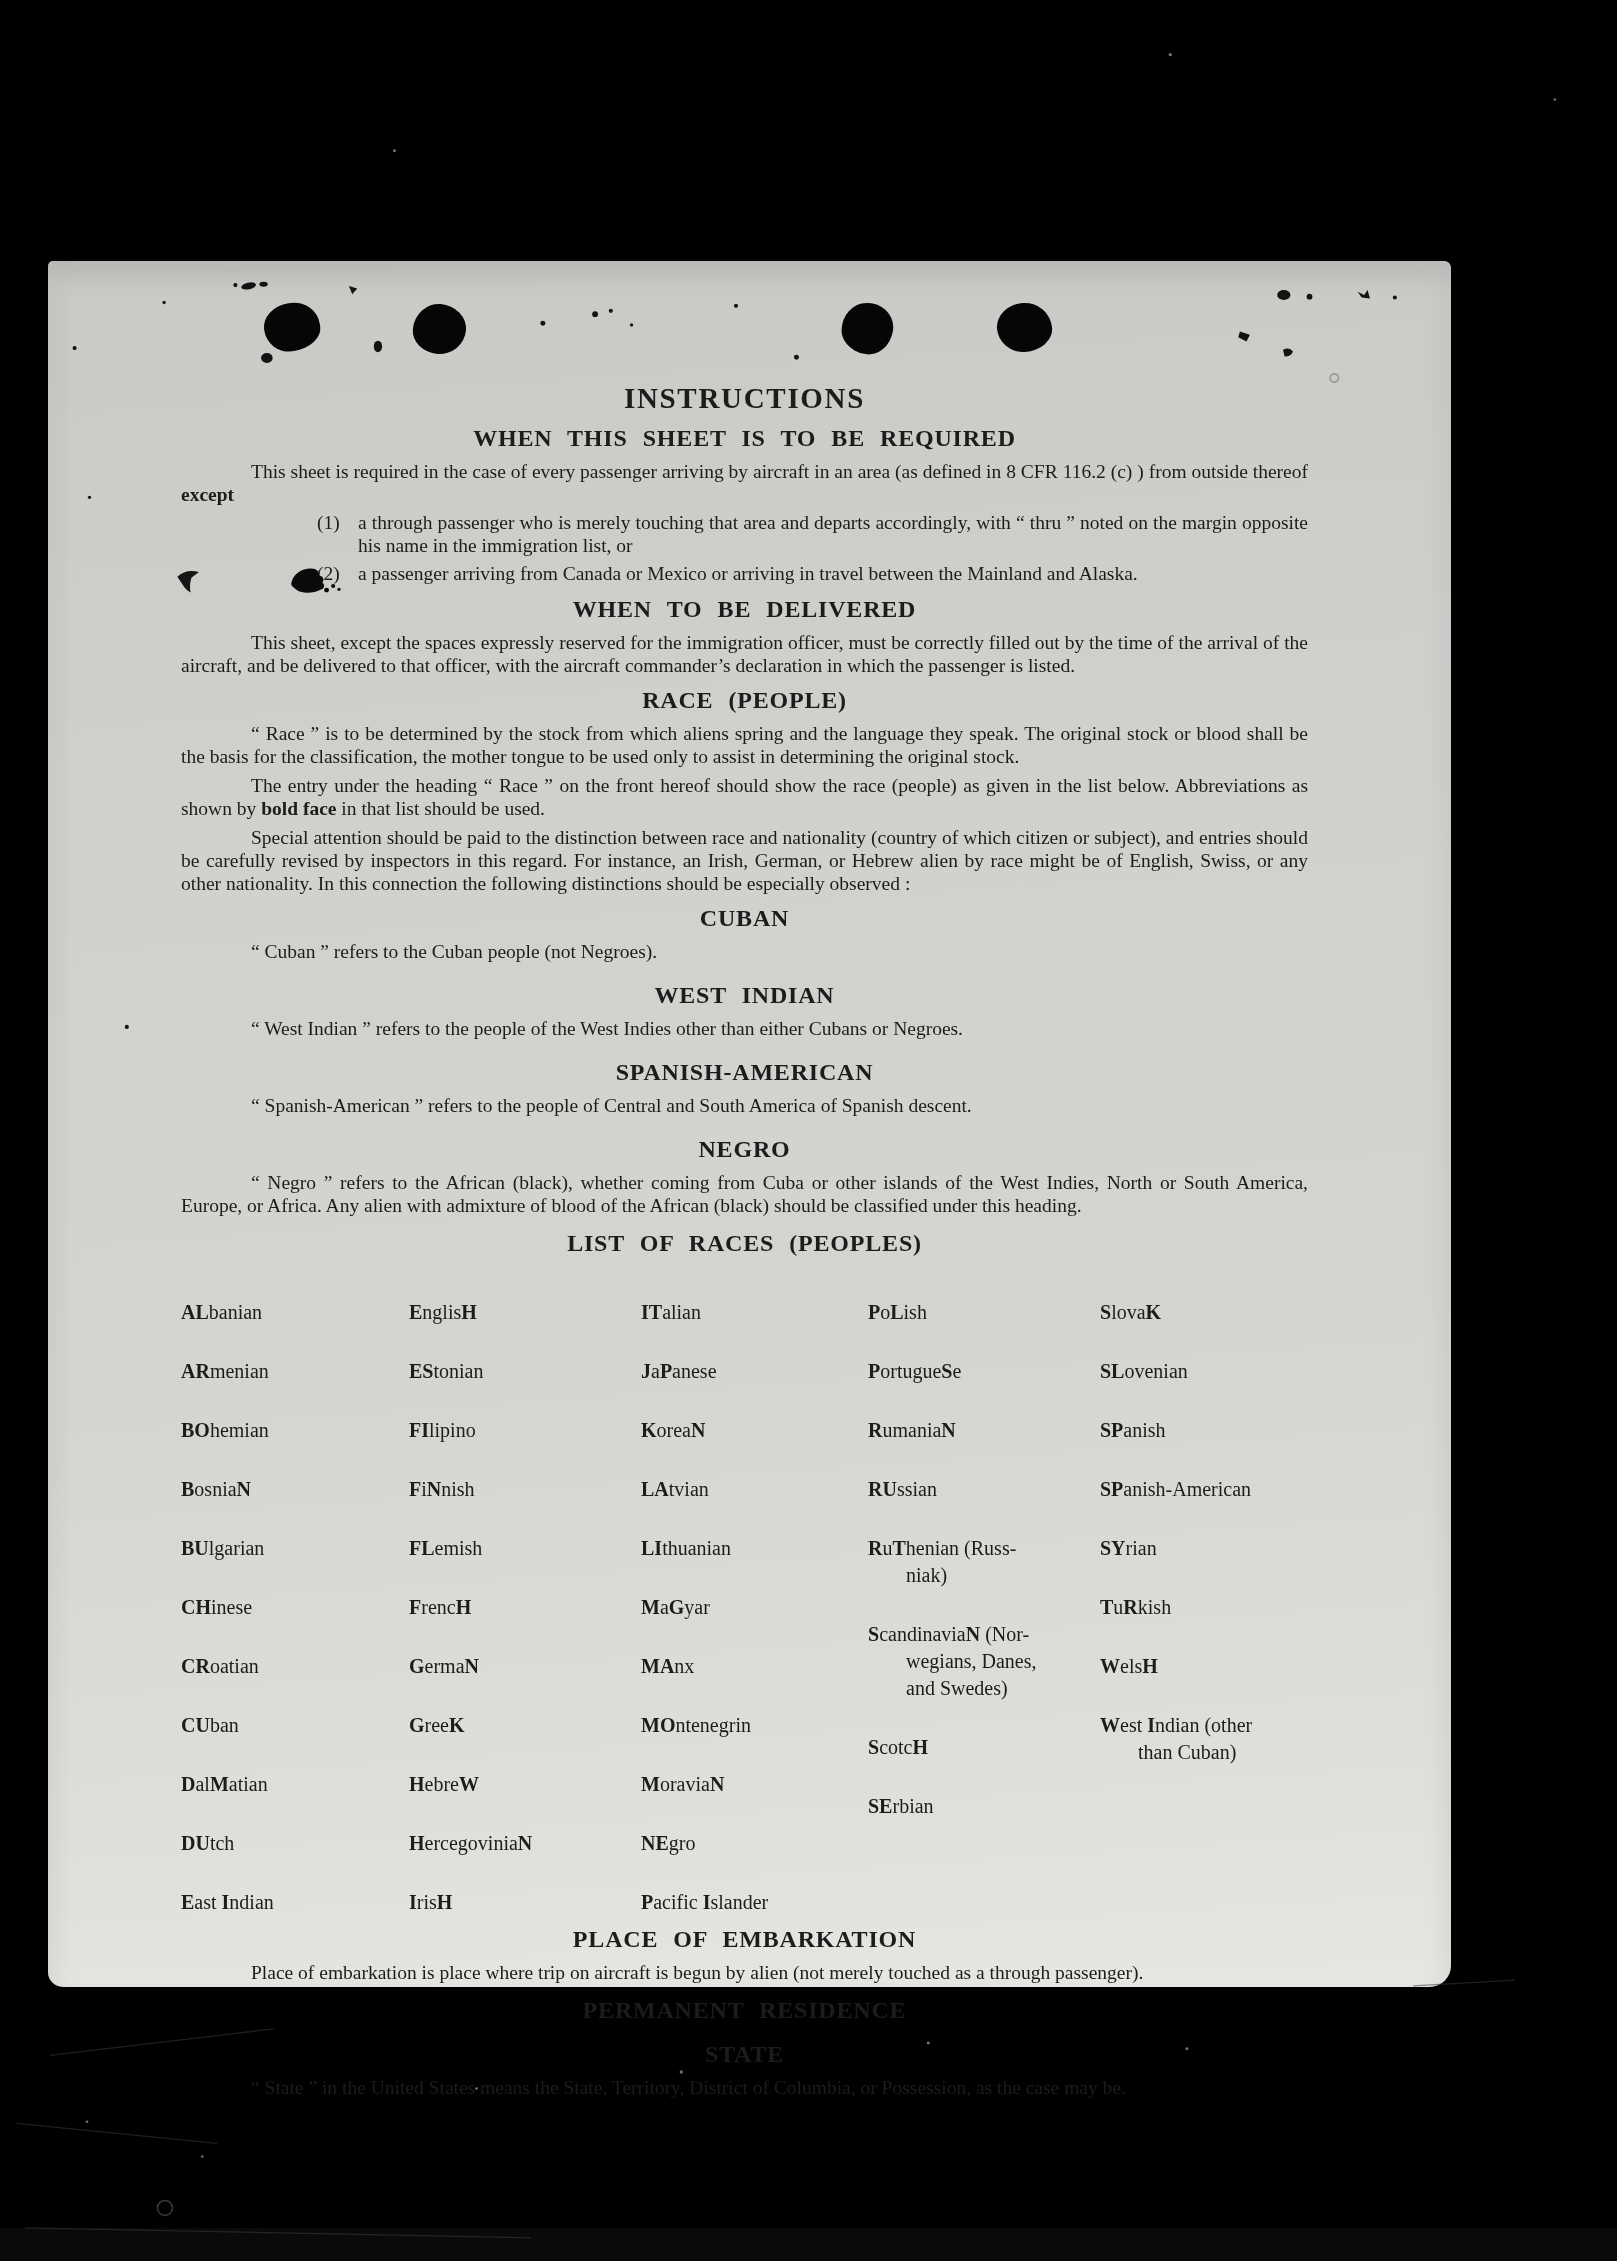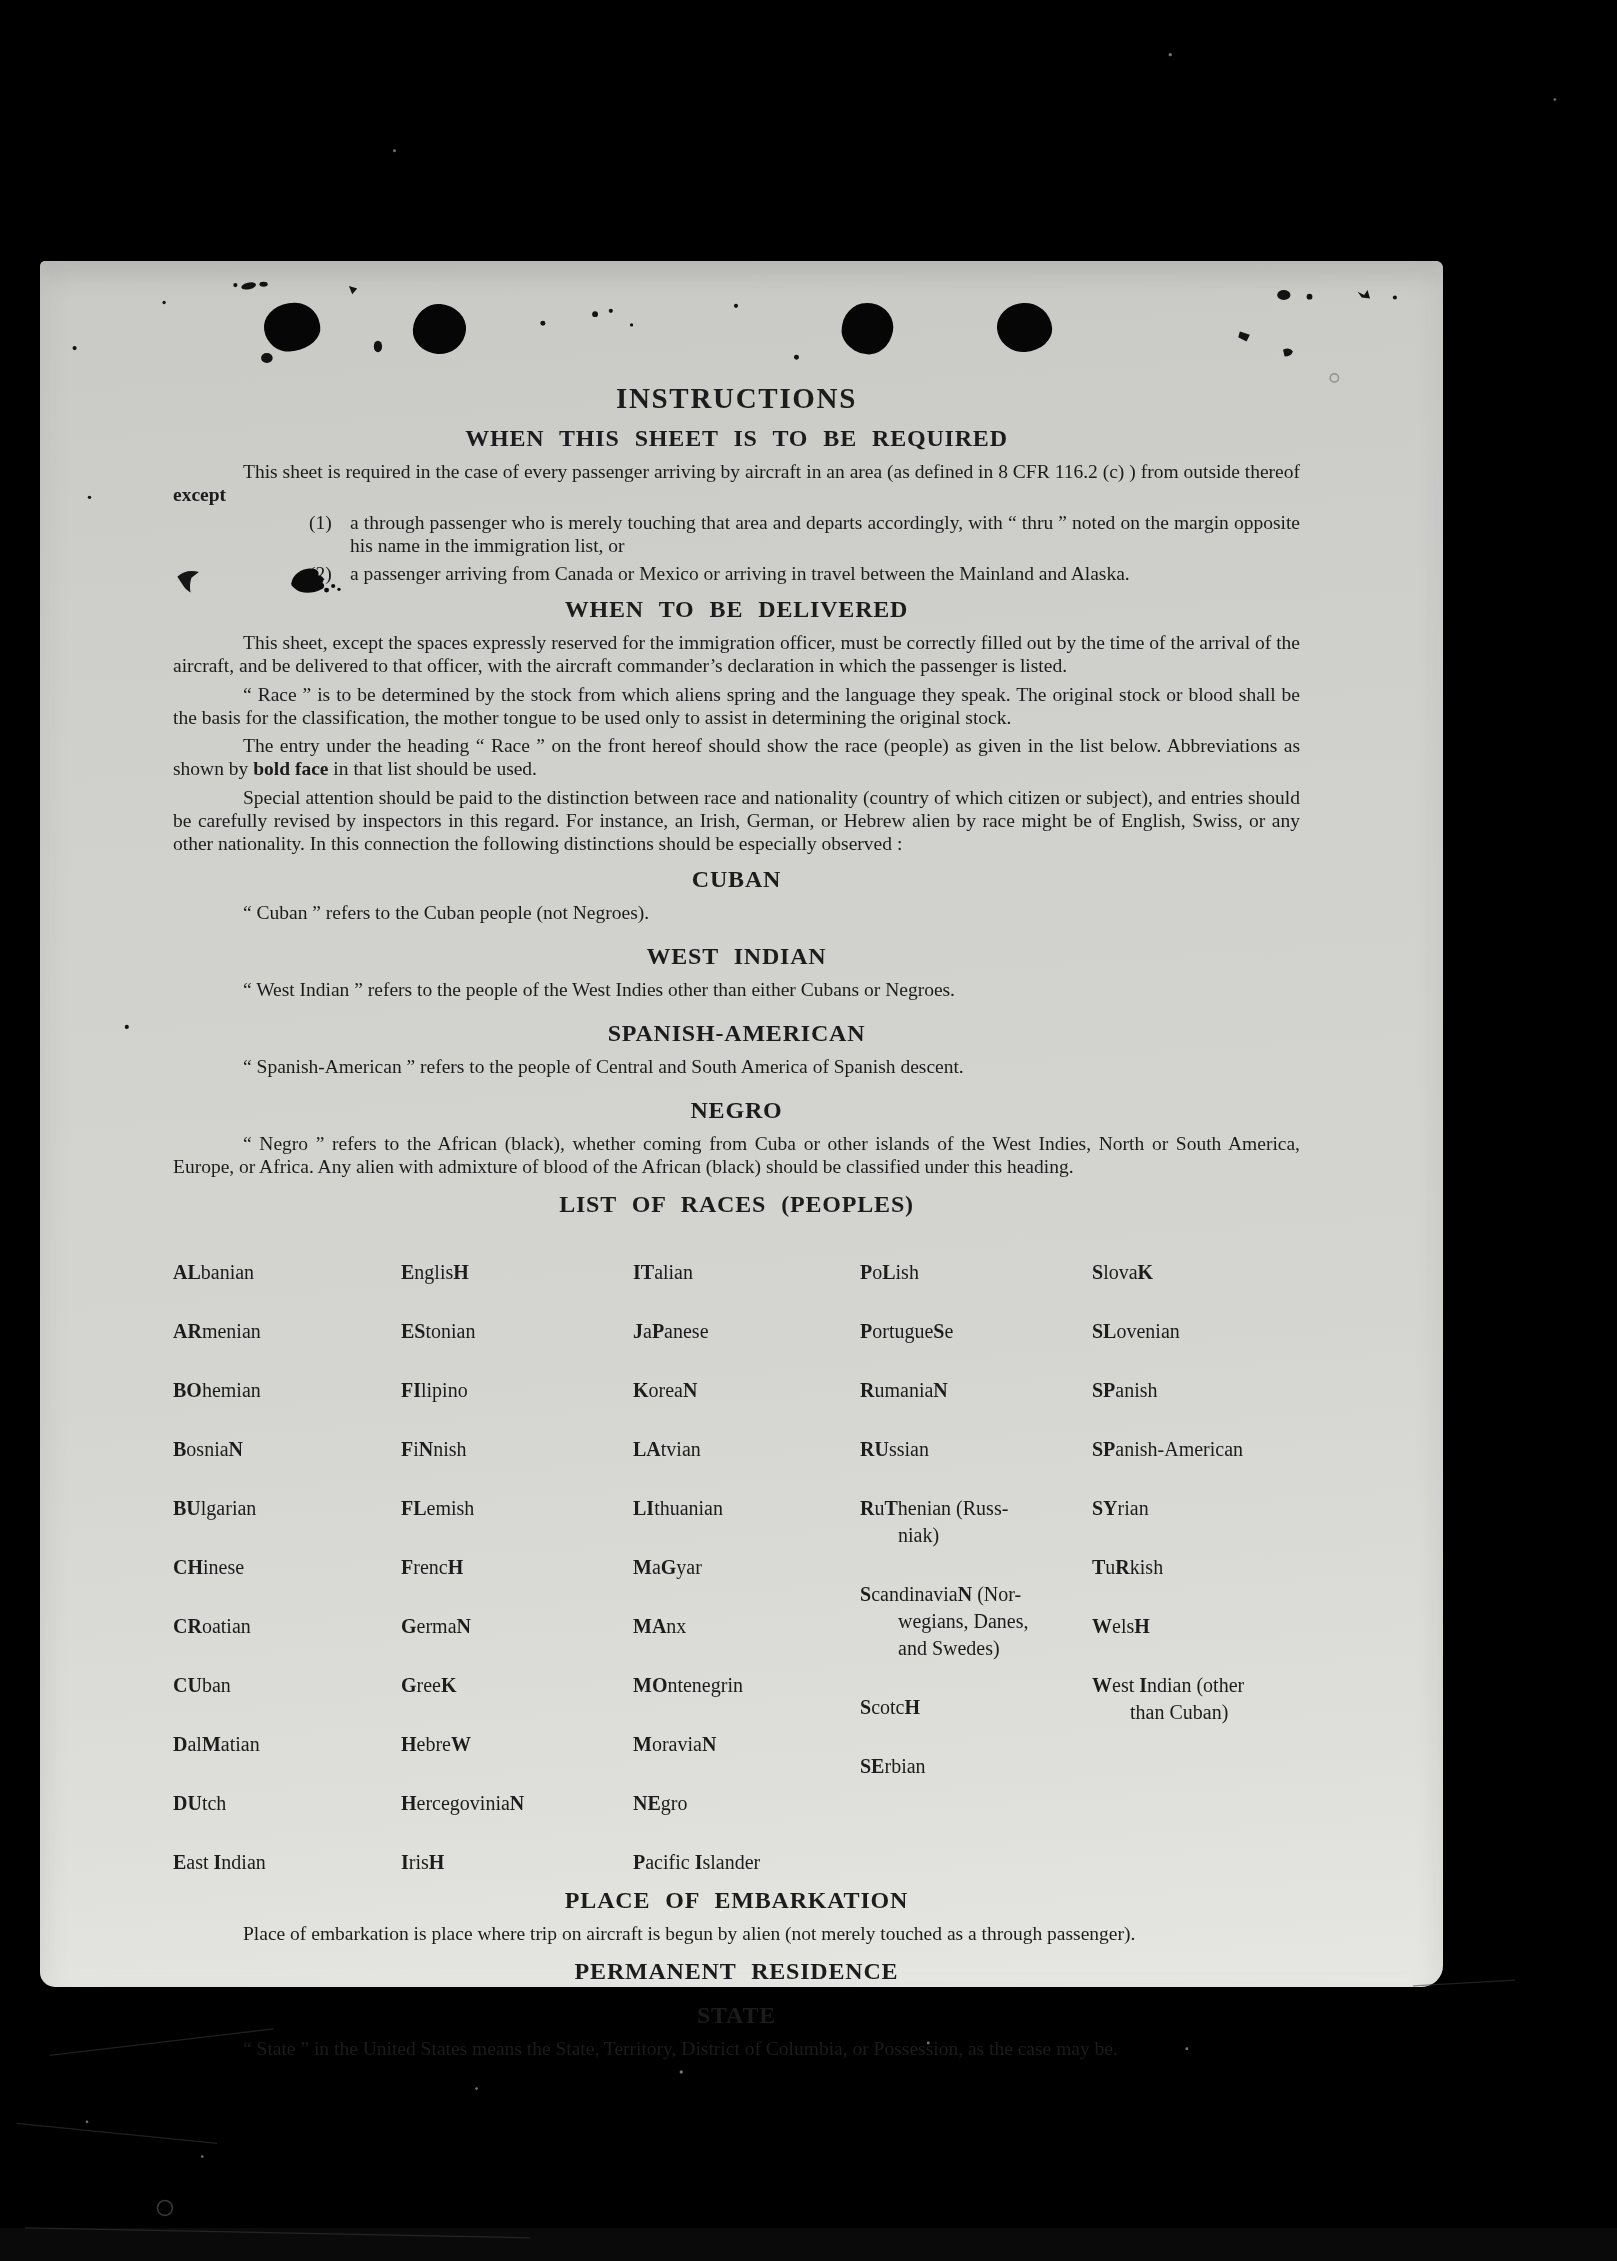--- a/index.html
+++ b/index.html
@@ -1,19 +1,19 @@
 <!DOCTYPE html>
 <html style="font-size:13.3px"><head>
 <meta charset="utf-8">
 <style>
   html,body{margin:0;padding:0;background:#000;}
   .page{position:relative;width:1617px;height:2261px;background:#000;overflow:hidden;
         font-family:"Liberation Serif","DejaVu Serif",serif;}
   .bottom-band{position:absolute;left:0;bottom:0;width:100%;height:33px;background:#0a0a0a;}
-  .paper{position:absolute;left:40px;top:261px;width:1403px;height:1726px;
+  .paper{position:absolute;left:48px;top:261px;width:1403px;height:1726px;
          background:linear-gradient(176deg,#c9c9c6 0%,#d0d0cd 30%,#d4d4d1 62%,#dedeDA 86%,#e6e6e2 100%);
          border-radius:5px 6.6px 21.6px 15px;
          box-shadow:inset 0 10px 28px rgba(0,0,0,.13), inset 0 -6.6px 20px rgba(255,255,255,.30);}
   .hole{position:absolute;background:#060606;}
   .hole-1{left:264px;top:303px;width:56px;height:48px;border-radius:52% 48% 55% 45%/50% 55% 45% 55%;transform:rotate(-8deg);}
   .hole-2{left:413px;top:304px;width:53px;height:50px;border-radius:48% 52% 50% 50%/55% 48% 52% 45%;transform:rotate(5deg);}
   .hole-3{left:842px;top:303px;width:51px;height:51px;border-radius:50% 50% 46% 54%/52% 48% 55% 45%;transform:rotate(10deg);}
   .hole-4{left:997px;top:303px;width:55px;height:49px;border-radius:50% 50% 52% 48%/48% 55% 45% 52%;transform:rotate(-4deg);}
   .content{position:absolute;left:133px;top:121px;width:1127px;color:#1c1c1c;
            font-size:19.5px;line-height:23px;text-align:justify;}
@@ -56,20 +56,21 @@
         <span class="item-body">a through passenger who is merely touching that area and departs accordingly, with “ thru ” noted on the margin opposite his name in the immigration list, or</span>
       </div>
       <div class="item">
         <span class="item-num">(2)</span>
         <span class="item-body">a passenger arriving from Canada or Mexico or arriving in travel between the Mainland and Alaska.</span>
       </div>
 
       <h2 class="sec-h">WHEN TO BE DELIVERED</h2>
       <p class="para">This sheet, except the spaces expressly reserved for the immigration officer, must be correctly filled out by the time of the arrival of the aircraft, and be delivered to that officer, with the aircraft commander’s declaration in which the passenger is listed.</p>
 
+      <h2 class="sec-h">RACE (PEOPLE)</h2>
       <p class="para">“ Race ” is to be determined by the stock from which aliens spring and the language they speak.  The original stock or blood shall be the basis for the classification, the mother tongue to be used only to assist in determining the original stock.</p>
       <p class="para">The entry under the heading “ Race ” on the front hereof should show the race (people) as given in the list below.  Abbreviations as shown by <b>bold face</b> in that list should be used.</p>
       <p class="para">Special attention should be paid to the distinction between race and nationality (country of which citizen or subject), and entries should be carefully revised by inspectors in this regard.  For instance, an Irish, German, or Hebrew alien by race might be of English, Swiss, or any other nationality.  In this connection the following distinctions should be especially observed :</p>
 
       <h2 class="sec-h">CUBAN</h2>
       <p class="para">“ Cuban ” refers to the Cuban people (not Negroes).</p>
 
       <h2 class="sec-h sp-lg">WEST INDIAN</h2>
       <p class="para">“ West Indian ” refers to the people of the West Indies other than either Cubans or Negroes.</p>
 

